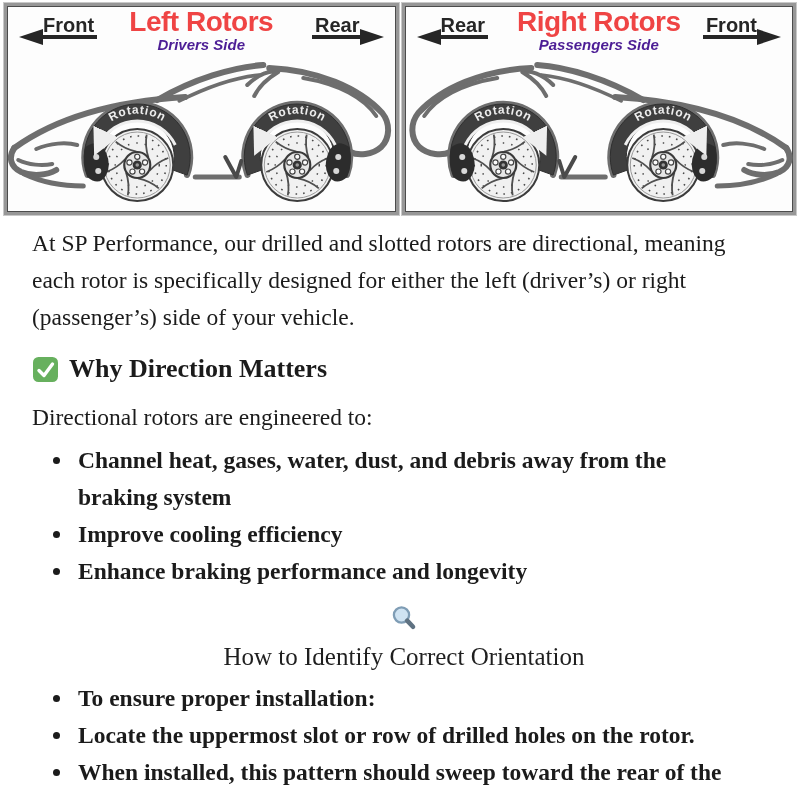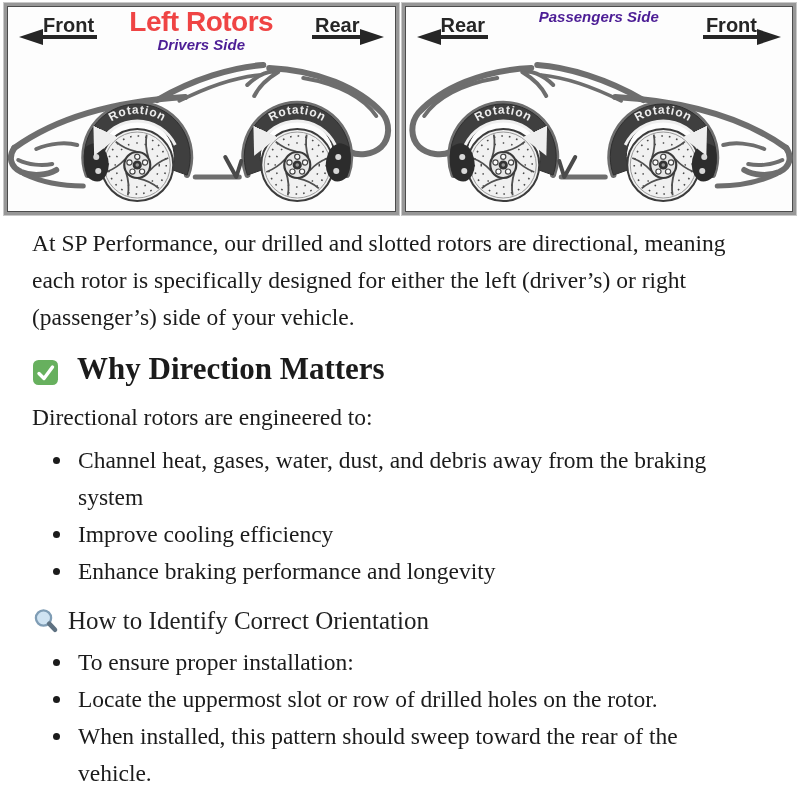--- a/index.html
+++ b/index.html
@@ -18,24 +18,24 @@
   .dirlabel .txt{font-family:"Liberation Sans",sans-serif;font-weight:700;font-size:20px;line-height:18px;color:#262626;
                  border-bottom:4px solid #262626;padding:0 3px 1px 3px;}
   .tri{width:0;height:0;border-top:8px solid transparent;border-bottom:8px solid transparent;position:relative;bottom:-6px;}
   .tri-l{border-right:24px solid #262626;margin-right:-3px;}
   .tri-r{border-left:24px solid #262626;margin-left:-3px;}
   .car-svg{position:absolute;left:0;bottom:1px;width:100%;height:158px;z-index:1;}
 
   
   .article{padding:10px 24px 0 32px;font-size:23.5px;line-height:37px;}
   .intro{margin:0;max-width:700px;}
-  .h1{display:flex;align-items:flex-end;gap:18px;font-weight:700;font-size:31px;line-height:34px;margin:16px 0 13px 0;}
-  .h2{display:flex;align-items:center;gap:8px;font-weight:400;font-size:25px;line-height:34px;margin:14px 0 6px 0;color:#1f1f1f;}
+  .h1{display:flex;align-items:center;gap:10px;font-weight:700;font-size:26px;line-height:34px;margin:16px 0 13px 0;}
+  .h2{display:flex;align-items:center;gap:8px;font-weight:400;font-size:25px;line-height:34px;margin:14px 0 6px 0;color:#1f1f1f;flex-direction:column;}
   .lead{margin:0;}
-  ul{margin:6px 0 0 0;padding:0 0 0 42px;list-style:disc;}
+  ul{margin:6px 0 0 0;padding:0 0 0 42px;list-style:disc;font-weight:bold;}
   ul.l2{}
   li{padding-left:4px;max-width:665px;}
   .emoji-svg{flex:0 0 auto;display:block;}
 </style>
 </head>
 <body>
 
 <svg width="0" height="0" style="position:absolute" aria-hidden="true">
   <defs>
     <marker id="ah" markerWidth="9" markerHeight="9" refX="5" refY="4.5" orient="auto">
@@ -129,20 +129,21 @@
         </text>
       </svg>
     </div>
 
     <div class="panel">
       <span class="dirlabel left">
         <i class="tri tri-l"></i>
         <span class="txt">Rear</span>
       </span>
       <div class="panel-title-wrap">
+        <div class="panel-title">Right Rotors</div>
         <div class="panel-subtitle">Passengers Side</div>
       </div>
       <span class="dirlabel right">
         <span class="txt">Front</span>
         <i class="tri tri-r"></i>
       </span>
       <svg class="car-svg" viewBox="0 0 384 158" preserveAspectRatio="xMidYMax meet">
         <g transform="translate(384,0) scale(-1,1)">
           <use href="#carbody"></use>
           <use href="#wheel" transform="translate(128,104)"></use>

